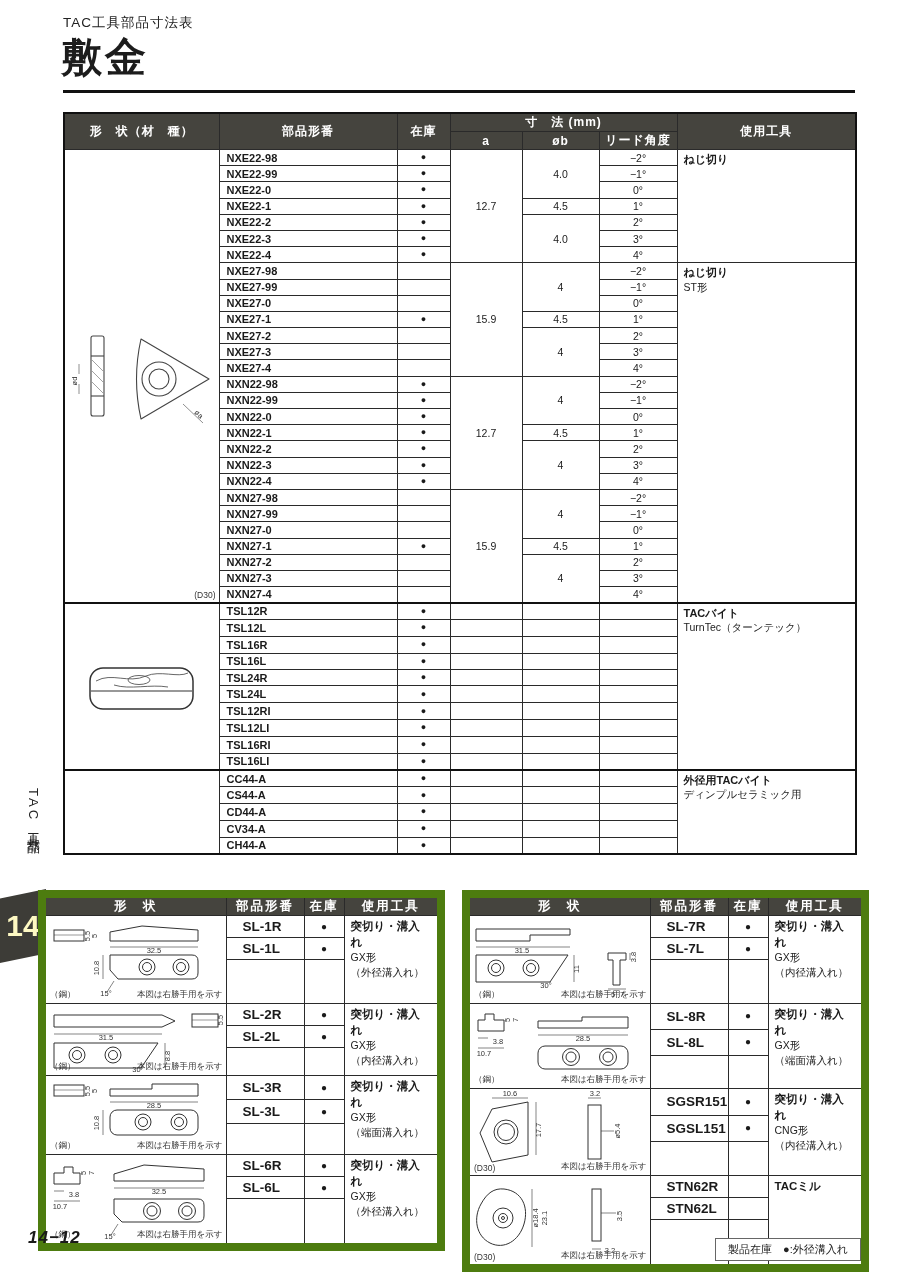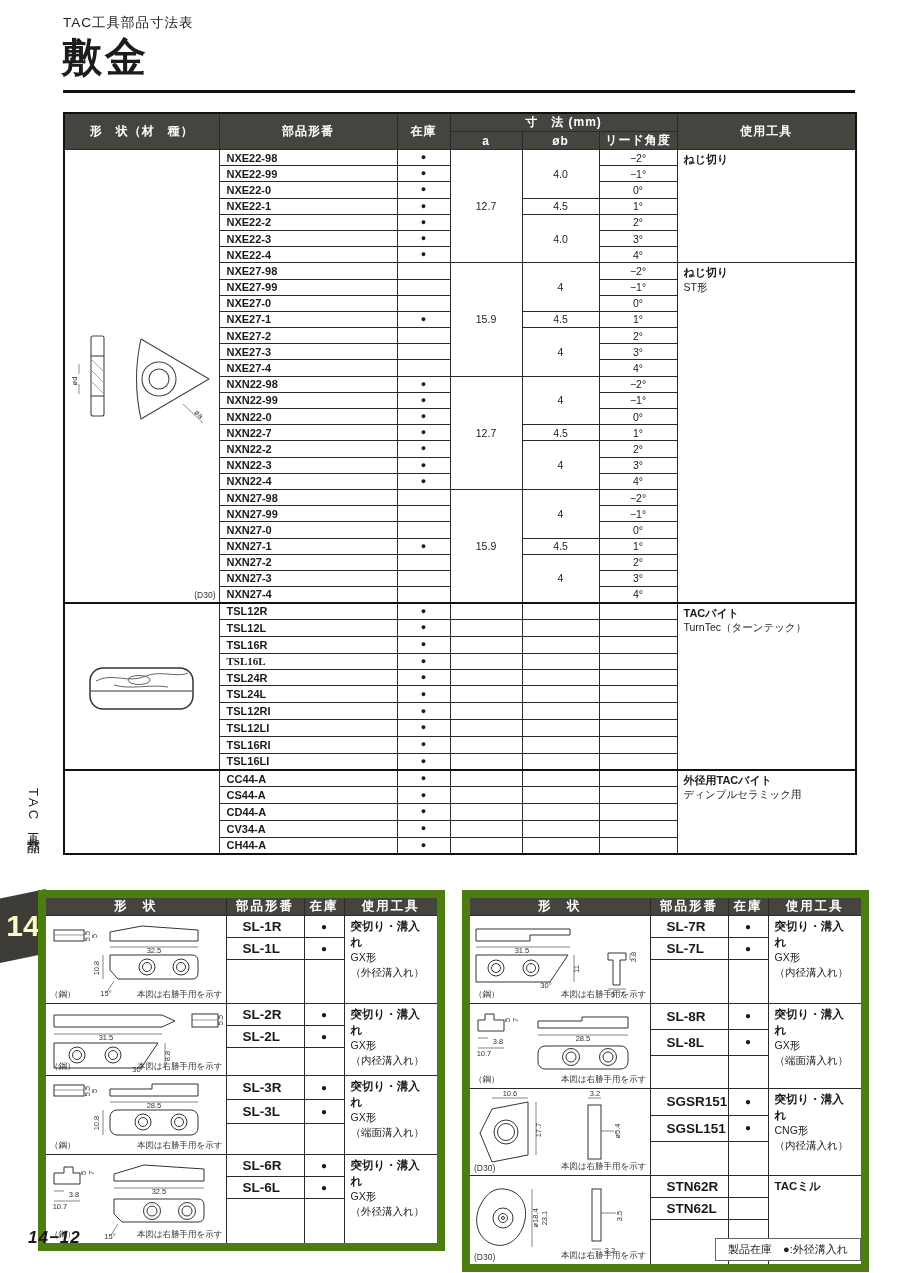--- a/index.html
+++ b/index.html
@@ -196,21 +196,21 @@
         <td class="part">NXN22-99</td>
         <td class="stock">●</td>
         <td class="dim">−1°</td>
       </tr>
       <tr style="height: 16.2px;">
         <td class="part">NXN22-0</td>
         <td class="stock">●</td>
         <td class="dim">0°</td>
       </tr>
       <tr style="height: 16.2px;">
-        <td class="part">NXN22-7</td>
+        <td class="part">NXN22-1</td>
         <td class="stock">●</td>
         <td class="dim" rowspan="1">4.5</td>
         <td class="dim">1°</td>
       </tr>
       <tr style="height: 16.2px;">
         <td class="part">NXN22-2</td>
         <td class="stock">●</td>
         <td class="dim" rowspan="3">4</td>
         <td class="dim">2°</td>
       </tr>
@@ -294,21 +294,21 @@
         <td class="dim"></td>
         <td class="dim"></td>
       </tr>
       <tr style="height: 16.8px;">
         <td class="part">TSL16R</td>
         <td class="stock">●</td>
         <td class="dim"></td>
         <td class="dim"></td>
         <td class="dim"></td>
       </tr>
-      <tr style="height: 16px; font-family: Liberation Serif, serif;">
+      <tr style="height: 16px;">
         <td class="part">TSL16L</td>
         <td class="stock">●</td>
         <td class="dim"></td>
         <td class="dim"></td>
         <td class="dim"></td>
       </tr>
       <tr style="height: 16.8px;">
         <td class="part">TSL24R</td>
         <td class="stock">●</td>
         <td class="dim"></td>

